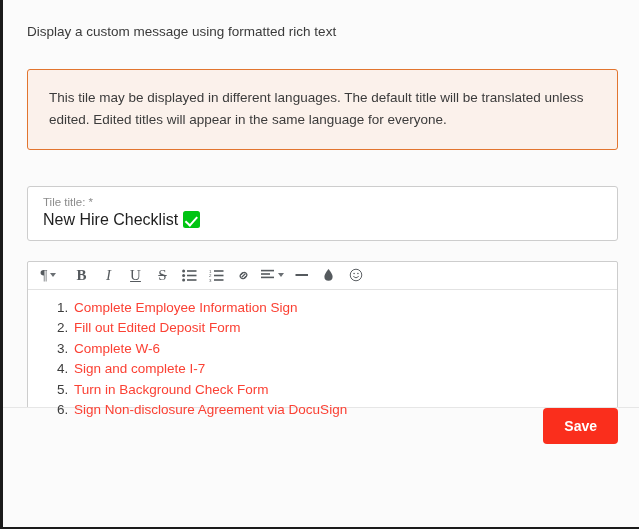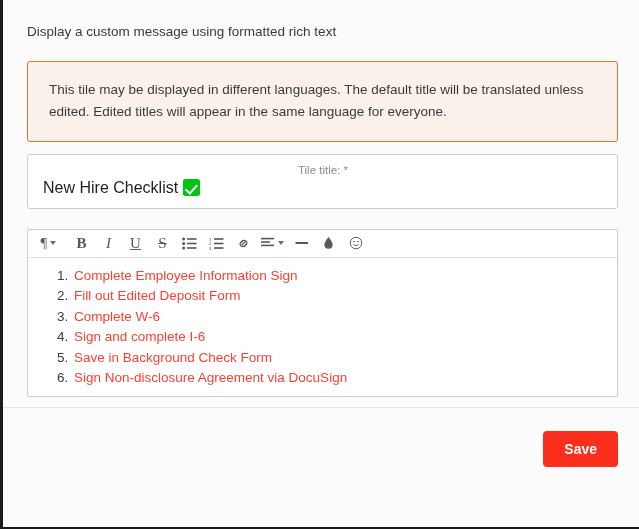--- a/index.html
+++ b/index.html
@@ -54,48 +54,47 @@
 
   
   .modal-body {
     padding: 20px 21px 0 24px;
     background: #fbfbfb;
     height: 407px;
   }
   .subtitle {
     font-size: 13.5px;
     color: #3a3a3a;
-    margin: 4px 0 22px 0;
+    margin: 4px 0 30px 0;
   }
 
   
   .notice {
     border: 1.5px solid #e2752f;
     background: #fbf1eb;
     border-radius: 3px;
     padding: 17px 20px 18px 21px;
     font-size: 13.5px;
     line-height: 1.62;
     color: #3b3b3b;
-    margin-bottom: 12px;
+    margin-bottom: 36px;
   }
 
   
   .title-field {
     border: 1px solid #cdcdcd;
     background: #ffffff;
     border-radius: 3px;
     padding: 9px 14px 11px 15px;
     margin-bottom: 20px;
   }
   .title-label {
     font-size: 11.5px;
     color: #8c8c8c;
     margin-bottom: 3px;
-    text-align: center;
   }
   .title-value {
     font-size: 16px;
     color: #1f1f1f;
     display: flex;
     align-items: center;
     gap: 5px;
   }
   .emoji-check {
     display: inline-block;
@@ -173,21 +172,21 @@
   .editor-content ol li span {
     color: #fb4134;
   }
 
   
   .modal-footer {
     height: 60px;
     border-top: 1px solid #e6e6e6;
     background: #fbfbfb;
     display: flex;
-    align-items: flex-end;
+    align-items: flex-start;
     justify-content: flex-end;
     padding-right: 21px;
   }
   .save-btn {
     background: #fa2e1c;
     color: #ffffff;
     font-size: 14px;
     font-weight: bold;
     border: none;
     border-radius: 4px;
@@ -306,22 +305,22 @@
           </svg>
         </div>
 
       </div>
 
       <div class="editor-content">
         <ol>
           <li><span>Complete Employee Information Sign</span></li>
           <li><span>Fill out Edited Deposit Form</span></li>
           <li><span>Complete W-6</span></li>
-          <li><span>Sign and complete I-6</span></li>
-          <li><span>Save in Background Check Form</span></li>
+          <li><span>Sign and complete I-7</span></li>
+          <li><span>Turn in Background Check Form</span></li>
           <li><span>Sign Non-disclosure Agreement via DocuSign</span></li>
         </ol>
       </div>
 
     </div>
   </div>
 
   <div class="modal-footer">
     <button class="save-btn">Save</button>
   </div>

